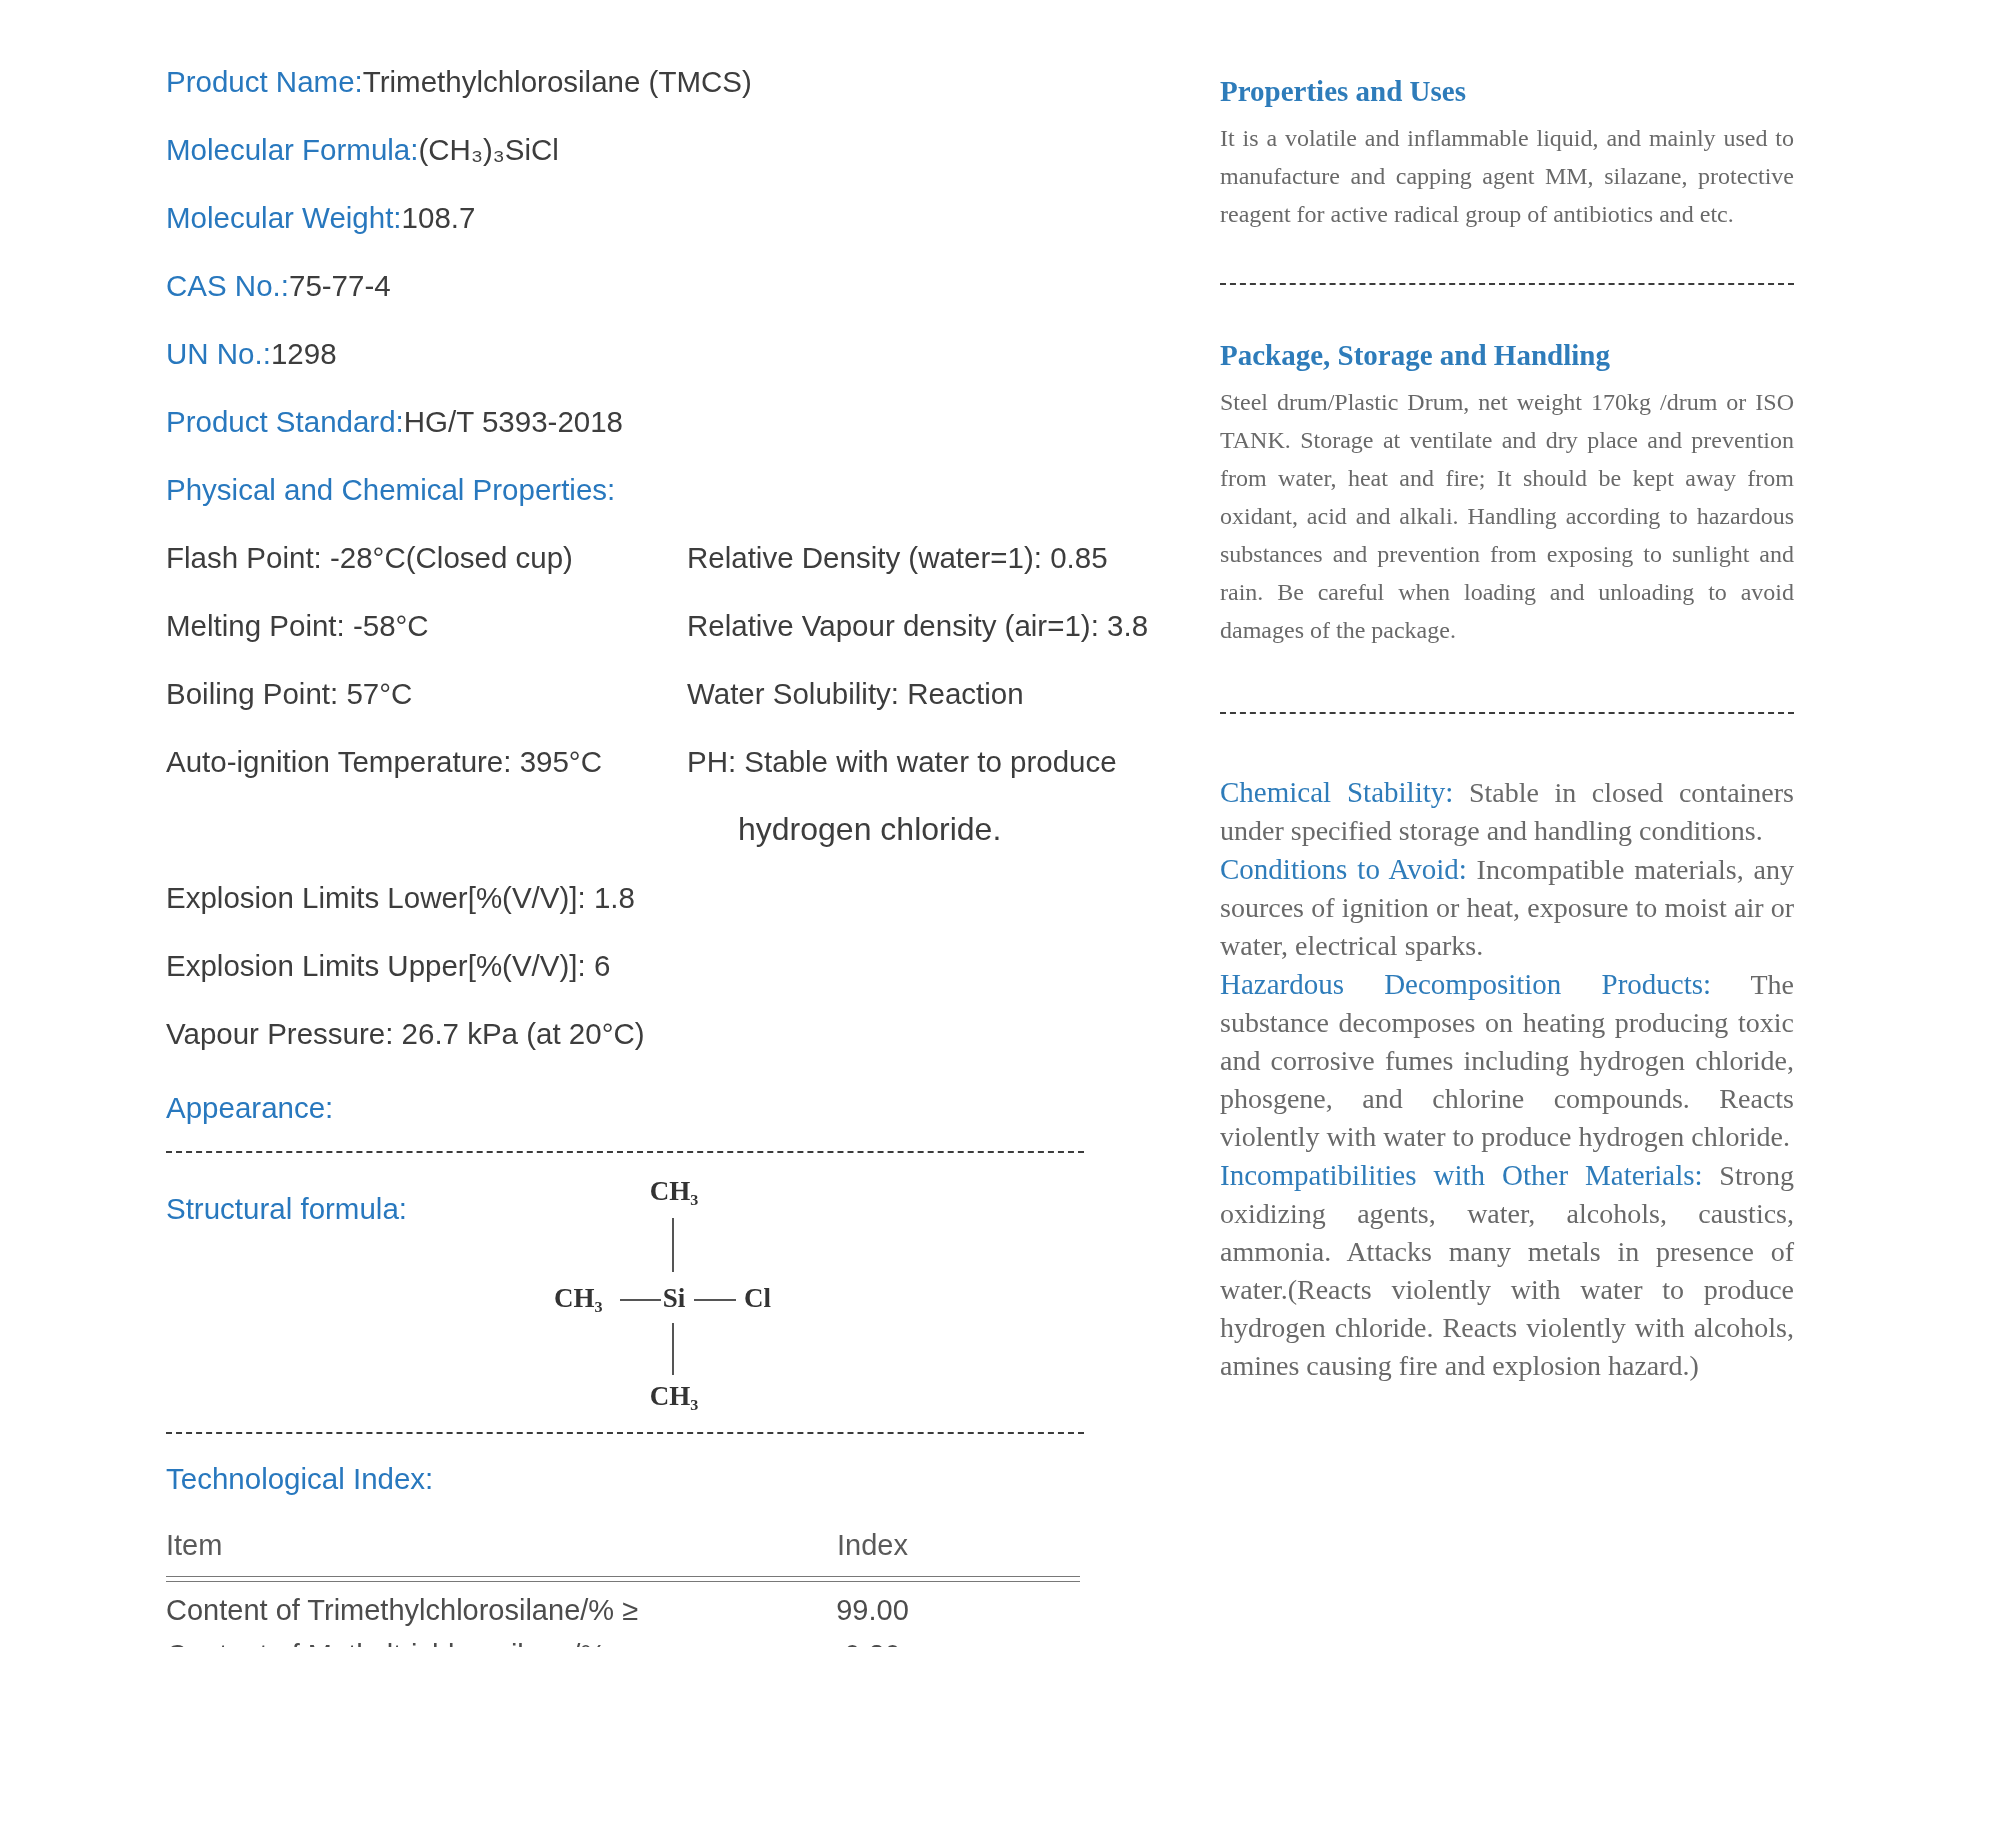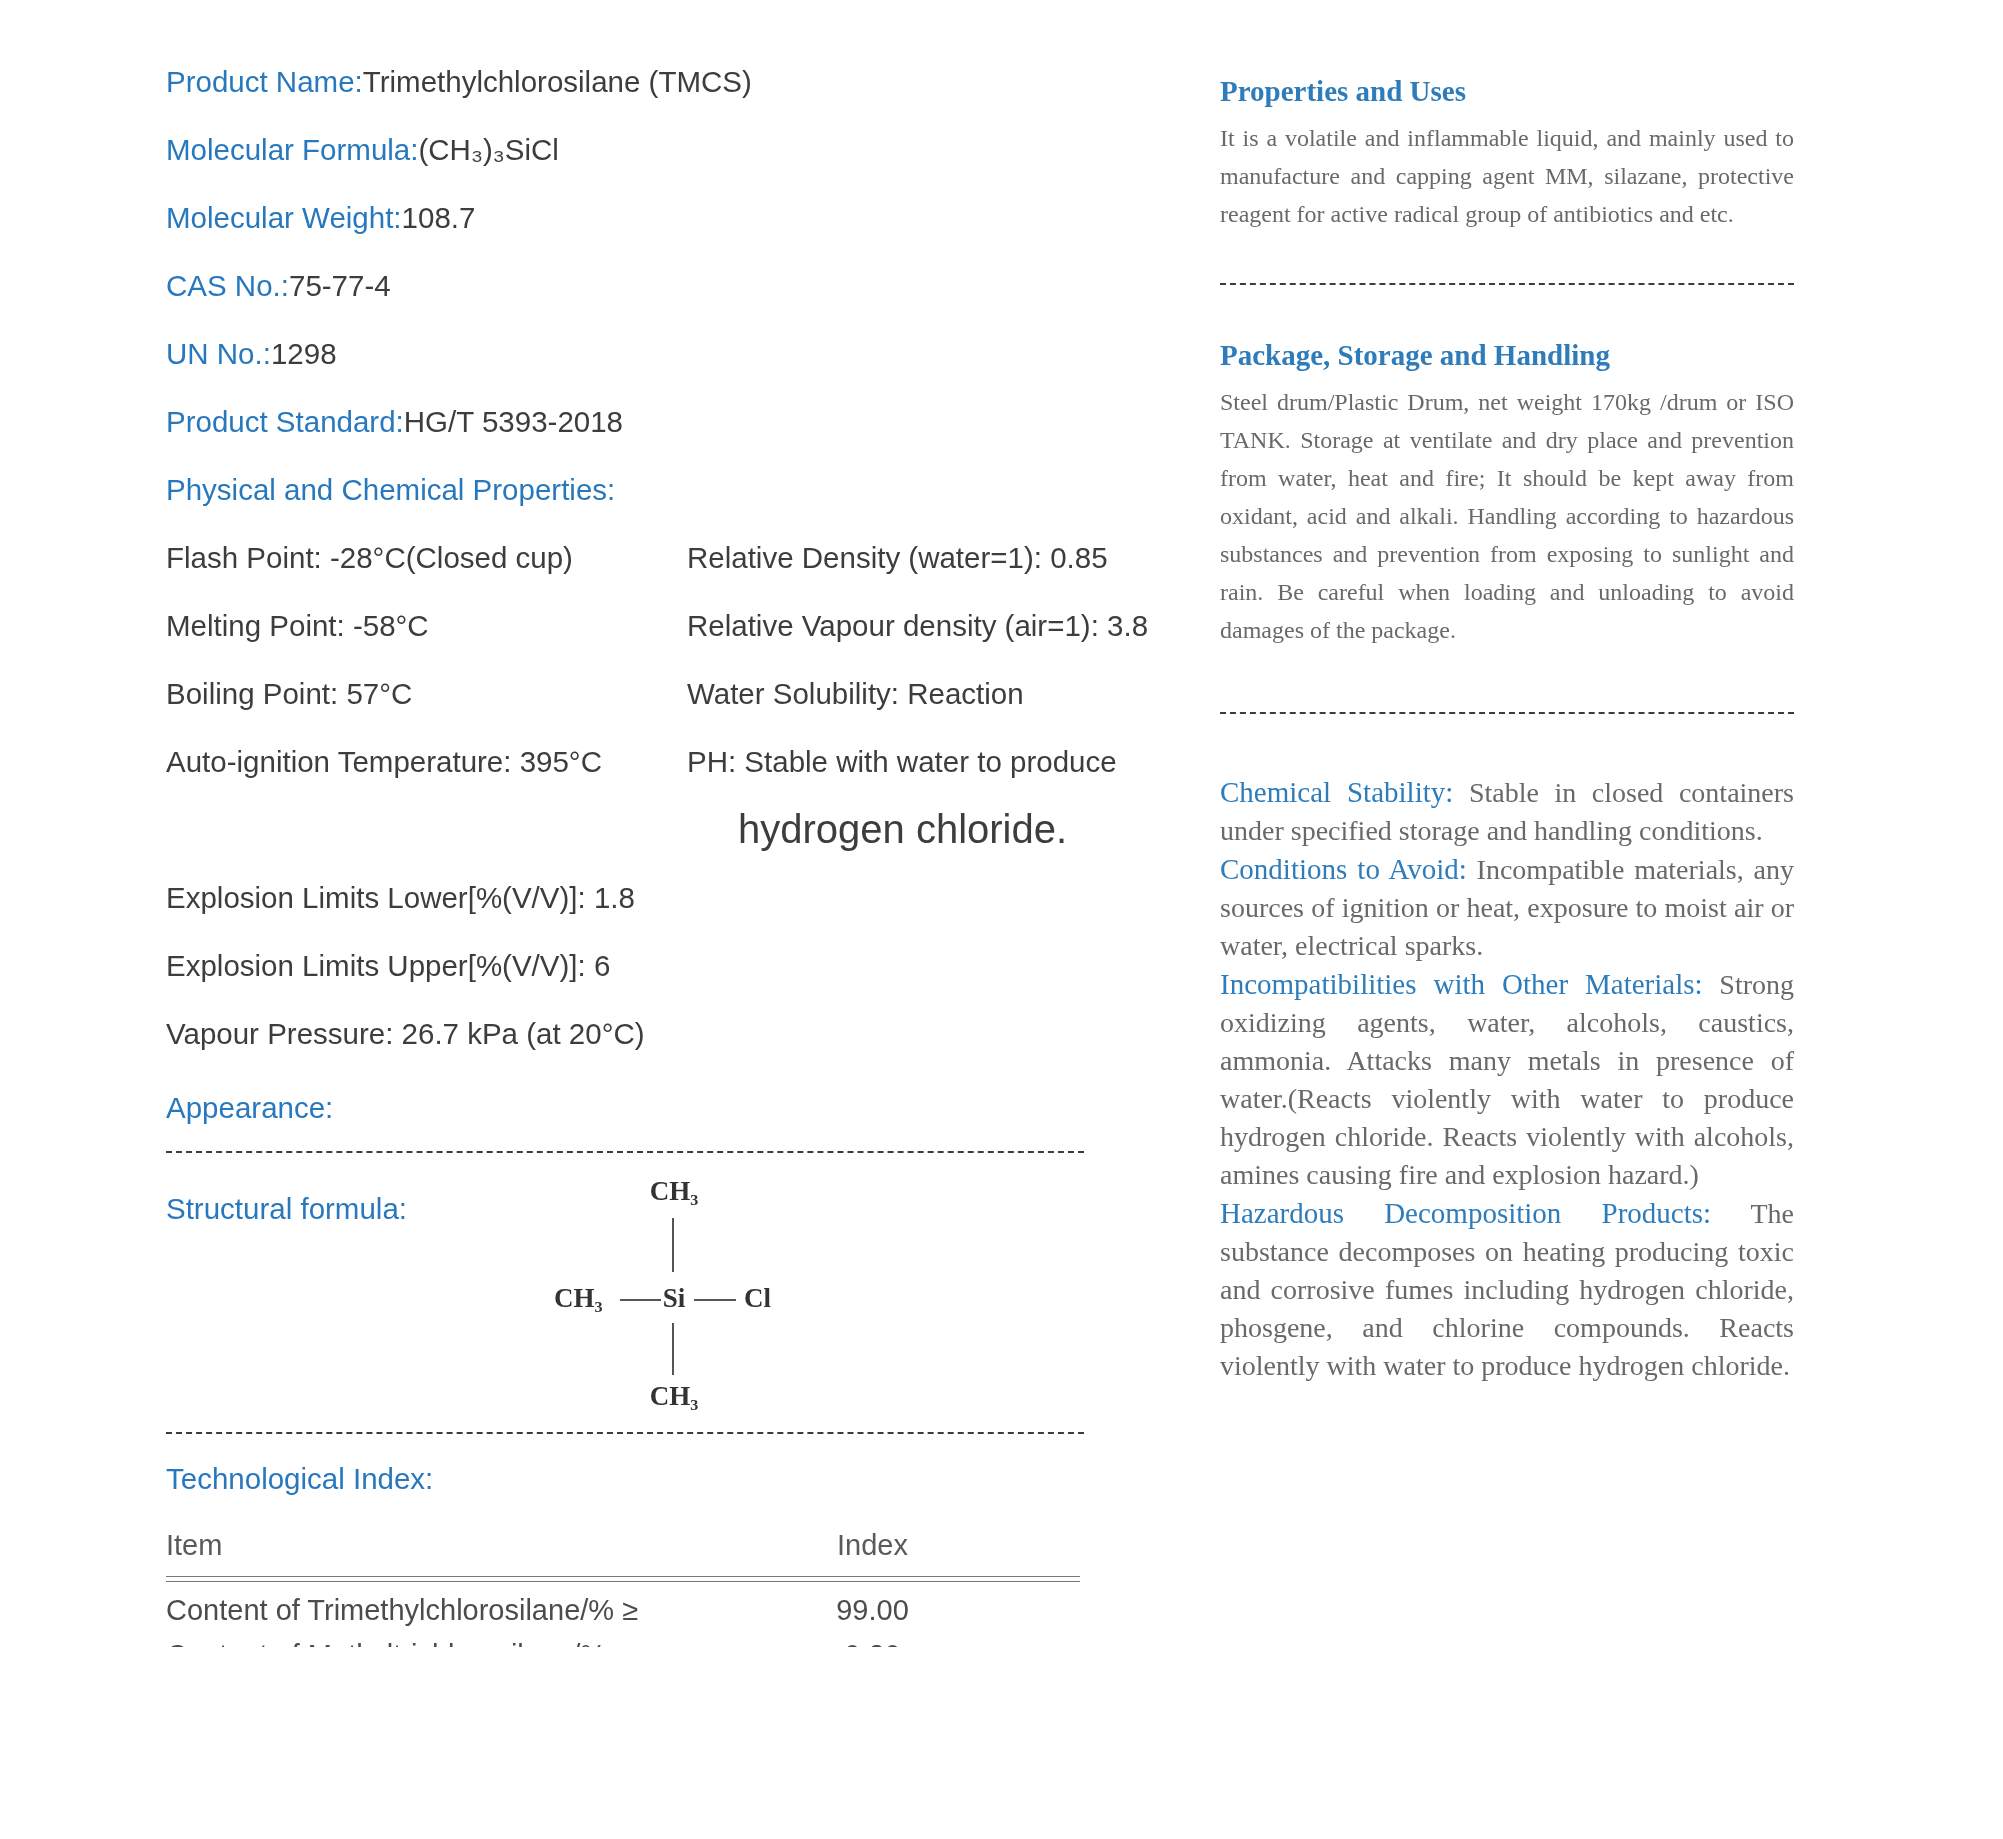--- a/index.html
+++ b/index.html
@@ -8,21 +8,21 @@
   .col-left{position:absolute;left:166px;top:66px;width:1034px;}
   .col-right{position:absolute;left:1220px;top:75px;width:574px;
              font-family:"Liberation Serif","DejaVu Serif",serif;}
   .blue{color:#2878be;}
   
   .info-row{font-size:29.5px;line-height:31px;margin-bottom:37px;white-space:nowrap;}
   .section-head{font-size:29.5px;line-height:31px;color:#2878be;margin-bottom:37px;}
   .phys-row{display:flex;font-size:29.5px;line-height:31px;margin-bottom:37px;}
   .pl{width:521px;flex-shrink:0;}
   .pr{flex:1;}
-  .phys-cont{font-size:40px;line-height:31px;margin-left:572px;margin-bottom:37px;}
+  .phys-cont{font-size:32px;line-height:31px;margin-left:572px;margin-bottom:37px;}
   .plain-row{font-size:29.5px;line-height:31px;margin-bottom:37px;white-space:nowrap;}
   .appearance{display:flex;font-size:29.5px;line-height:43px;}
   .appearance .a-label{flex-shrink:0;margin-right:11px;}
   .app-value{width:803px;}
   .sep{height:0;border-top:2.8px dashed #3c3c3c;}
   .sep-left1{width:918px;margin:22px 0 24px;}
   .sep-left2{width:918px;margin:16.6px 0 28px;}
   
   .structural{position:relative;height:238px;}
   .structural-label{position:absolute;left:0;top:14.8px;font-size:29.5px;color:#2878be;}
@@ -144,19 +144,19 @@
     <div>
       <h2 class="r-title">Package, Storage and Handling</h2>
       <p class="r-body">Steel drum/Plastic Drum, net weight 170kg /drum or ISO TANK. Storage at ventilate and dry place and prevention from water, heat and fire; It should be kept away from oxidant, acid and alkali. Handling according to hazardous substances and prevention from exposing to sunlight and rain. Be careful when loading and unloading to avoid damages of the package.</p>
     </div>
 
     <div class="sep sep-right2"></div>
 
     <div class="stab">
       <p><span class="r-title" style="margin:0;">Chemical Stability:</span> <span>Stable in closed containers under specified storage and handling conditions.</span></p>
       <p><span class="r-title" style="margin:0;">Conditions to Avoid:</span> <span>Incompatible materials, any sources of ignition or heat, exposure to moist air or water, electrical sparks.</span></p>
+      <p><span class="r-title" style="margin:0;">Hazardous Decomposition Products:</span> <span>The substance decomposes on heating producing toxic and corrosive fumes including hydrogen chloride, phosgene, and chlorine compounds. Reacts violently with water to produce hydrogen chloride.</span></p>
       <p><span class="r-title" style="margin:0;">Incompatibilities with Other Materials:</span> <span>Strong oxidizing agents, water, alcohols, caustics, ammonia. Attacks many metals in presence of water.(Reacts violently with water to produce hydrogen chloride. Reacts violently with alcohols, amines causing fire and explosion hazard.)</span></p>
-      <p><span class="r-title" style="margin:0;">Hazardous Decomposition Products:</span> <span>The substance decomposes on heating producing toxic and corrosive fumes including hydrogen chloride, phosgene, and chlorine compounds. Reacts violently with water to produce hydrogen chloride.</span></p>
     </div>
 
   </div>
 </div>
 
 
 </body></html>

